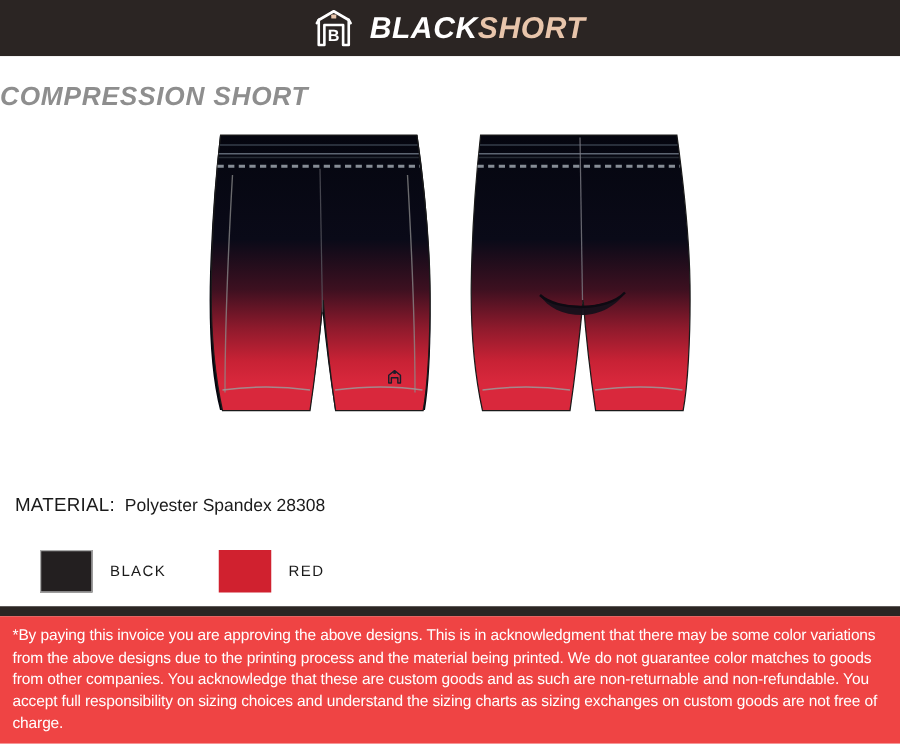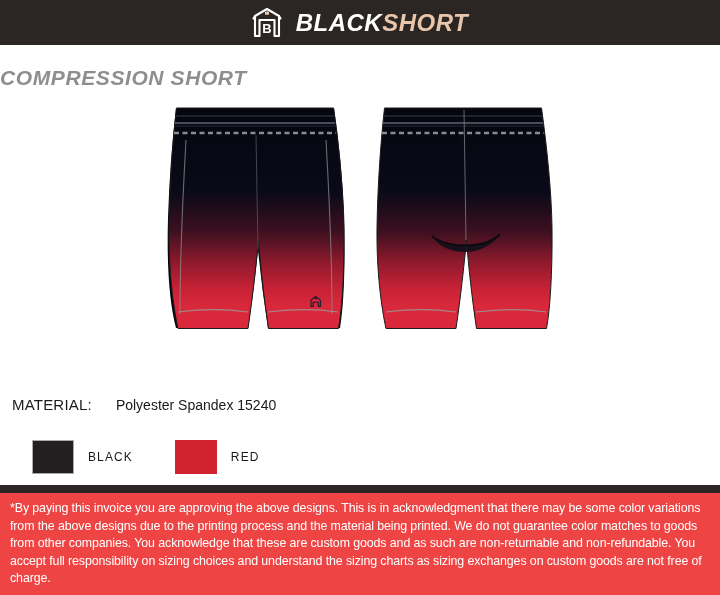--- a/index.html
+++ b/index.html
@@ -37,21 +37,21 @@
     margin-top: 18px;
   }
 
   
   .artboard { position: relative; width: 720px; height: 265px; margin-top: 10px; }
   .artboard svg { display:block; }
 
   
   .material-row {
     position: absolute; left: 12px; top: 396px;
-    display: flex; align-items: flex-end; gap: 24px;
+    display: flex; align-items: flex-start; gap: 8px;
   }
   .material-label { font-size: 15px; color: #1a1a1a; letter-spacing: 0.2px; }
   .material-value { font-size: 14px; color: #1a1a1a; }
 
   
   .swatch-row {
     position: absolute; left: 12px; top: 440px;
     display: flex; align-items: center; padding-left: 20px;
   }
   .swatch-group { display: flex; align-items: center; }
@@ -210,21 +210,21 @@
         <path d="M432,136 C446,149 486,149 500,134" fill="none" stroke="#0d0a12" stroke-width="2"></path>
 
         <path d="M386,212 C408,209 434,209 456,212" fill="none" stroke="#9a9a9a" stroke-width="1.2" opacity="0.85"></path>
         <path d="M476,212 C500,209 526,209 546,212" fill="none" stroke="#9a9a9a" stroke-width="1.2" opacity="0.85"></path>
       </g>
     </svg>
   </div>
 
   <div class="material-row">
     <span class="material-label">MATERIAL:</span>
-    <span class="material-value">Polyester Spandex 15240</span>
+    <span class="material-value">Polyester Spandex 28308</span>
   </div>
 
   <div class="swatch-row">
     <div class="swatch-group">
       <span class="swatch-chip" style="background:#231f20;border:1px solid #aaa;"></span>
       <span class="swatch-name">BLACK</span>
     </div>
     <div class="swatch-group">
       <span class="swatch-chip" style="background:#d0212f;"></span>
       <span class="swatch-name">RED</span>

